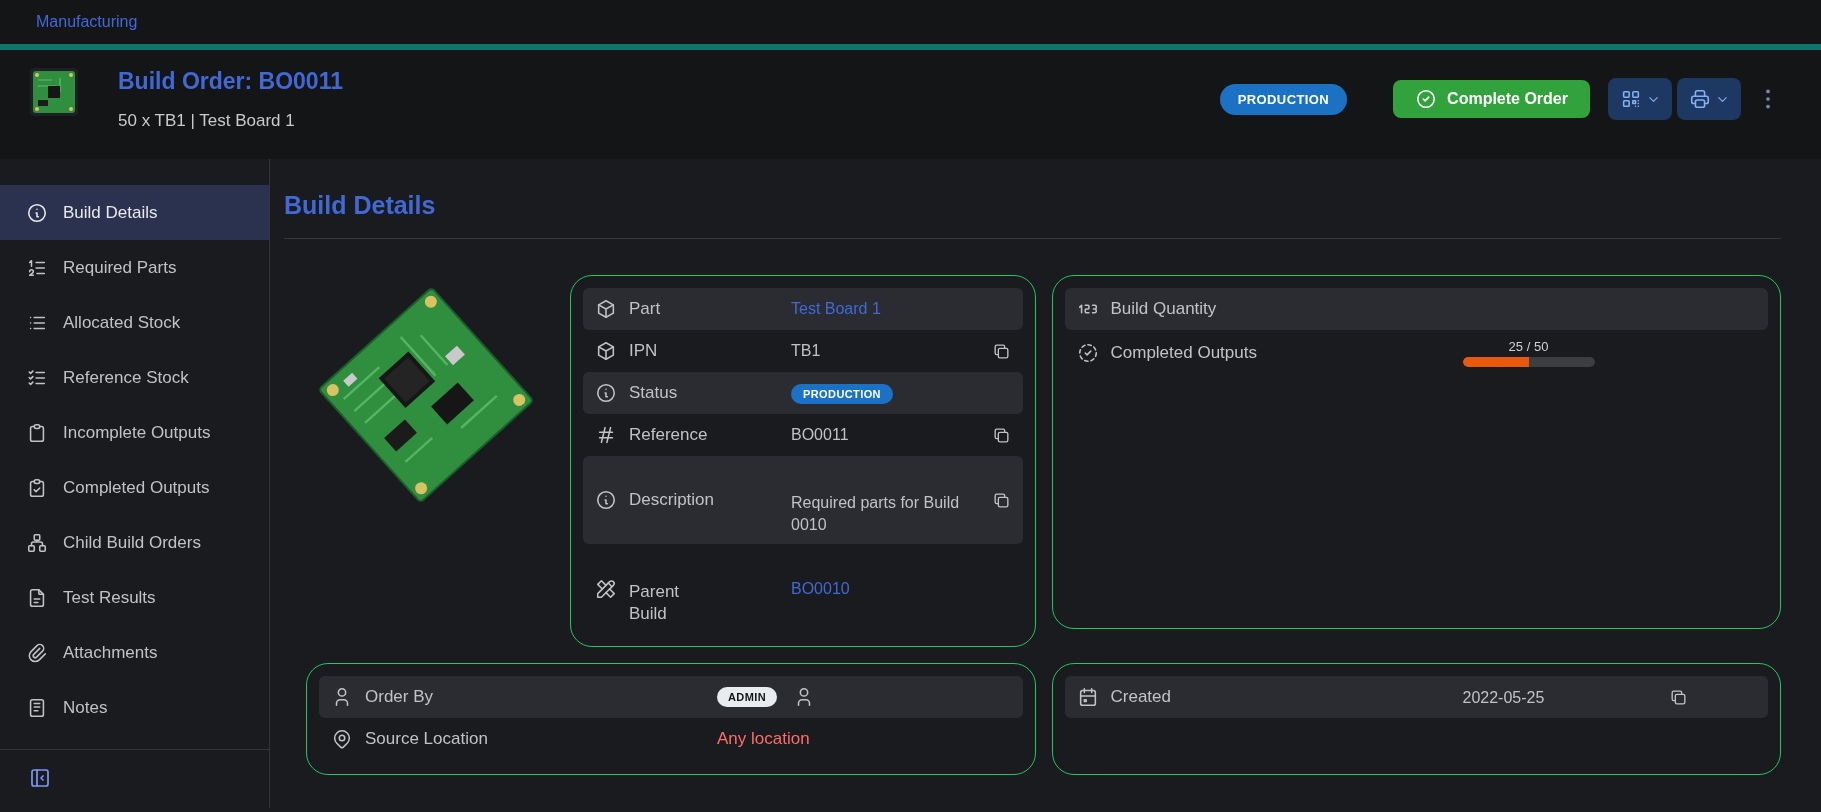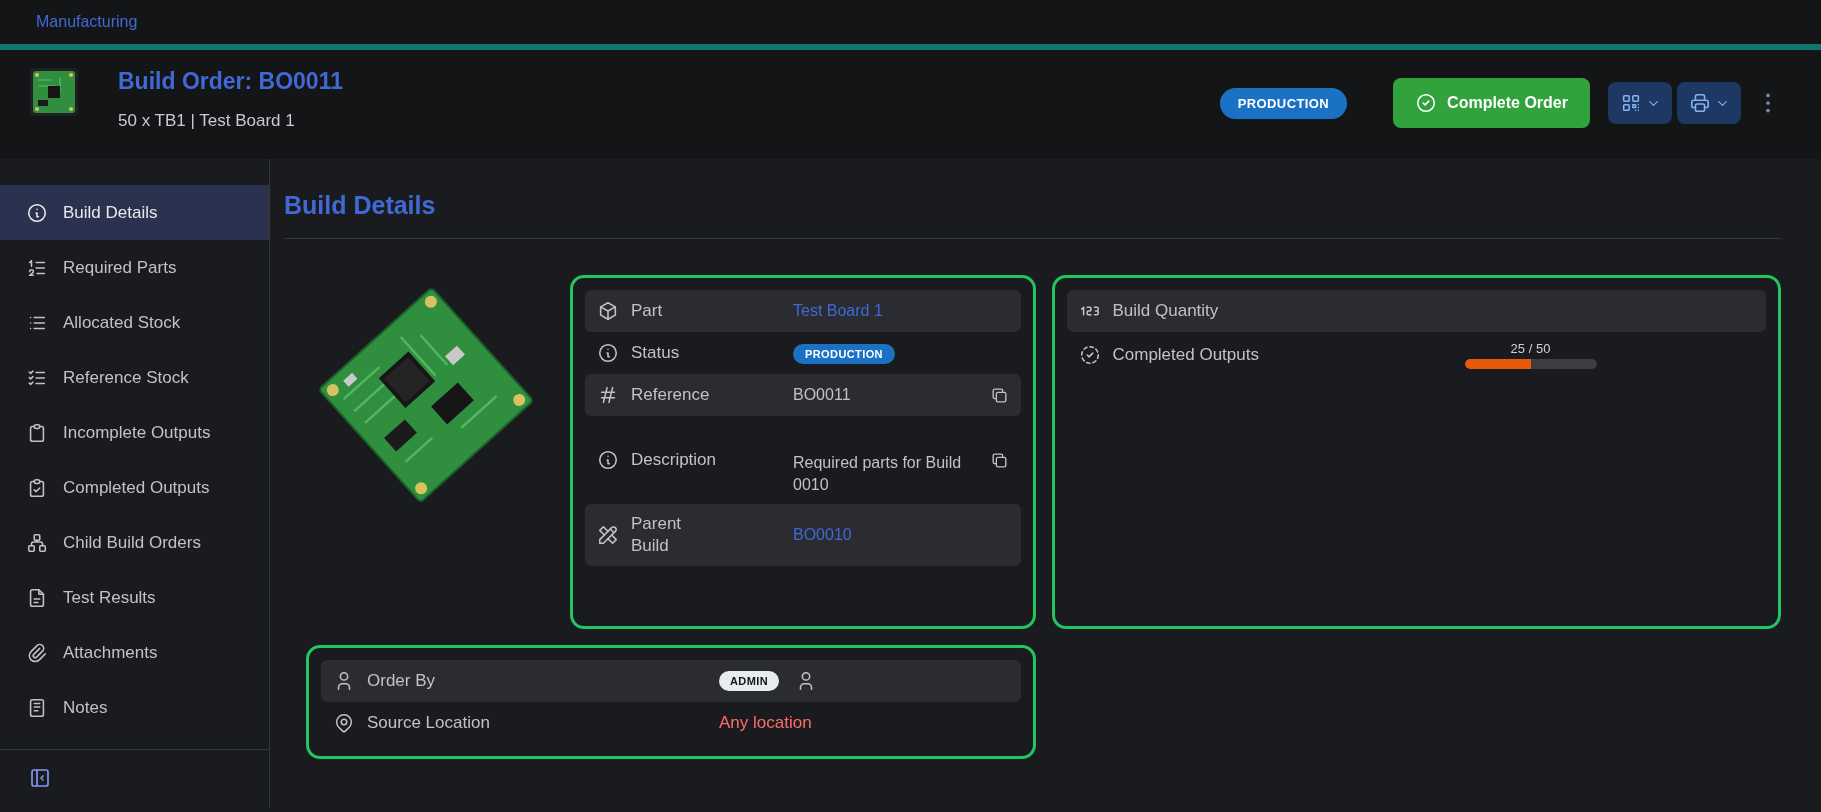--- a/index.html
+++ b/index.html
@@ -39,21 +39,21 @@
   .header-right { display:flex; align-items:center; margin-top:10px; }
   .status-badge-lg {
     background:#1b72c4; color:#fff; font-size:13px; font-weight:bold;
     letter-spacing:.4px; padding:8px 18px; border-radius:18px; text-transform:uppercase;
     margin-right:46px;
   }
   .complete-btn {
     display:flex; align-items:center; gap:10px;
     background:#32a33c; color:#fff; border:none; cursor:pointer;
     font-family:inherit; font-size:16px; font-weight:bold;
-    padding:0 22px; height:50px; border-radius:8px;
+    padding:0 22px; height:38px; border-radius:8px;
   }
   .icon-btn-group { display:flex; gap:5px; margin-left:18px; }
   .icon-dd-btn {
     display:flex; align-items:center; justify-content:center; gap:4px;
     background:#1d3863; color:#85b2f0; border:none; cursor:pointer;
     width:64px; height:42px; border-radius:8px;
   }
   .dots-btn {
     background:transparent; border:none; color:#7d8aa3; cursor:pointer;
     margin-left:14px; height:42px; display:flex; align-items:center;
@@ -83,35 +83,35 @@
   .content-heading { color:#4169d6; font-size:25px; font-weight:bold; }
   .heading-divider { border-bottom:1px solid #33363b; margin-top:18px; }
   .grid {
     margin:36px 0 0 22px;
     display:grid; grid-template-columns:1fr 1fr; gap:16px;
     align-items:start;
   }
   .cell-top-left { display:flex; gap:24px; align-items:flex-start; }
   .pcb-image { width:240px; height:240px; flex:none; cursor:pointer; }
   .panel {
-    border:3px solid #22c55e; border-radius:14px; padding:12px;
+    border:1px solid #22c55e; border-radius:22px; padding:12px;
   }
   .details-panel { flex:1; min-height:354px; }
   .quantity-panel { min-height:354px; }
   .small-panel { min-height:112px; }
 
   .drow {
     display:flex; align-items:flex-start; gap:12px;
     padding:9px 12px; border-radius:6px; font-size:17px; min-height:42px;
     align-items:center;
   }
   .drow:nth-child(odd) { background:#2b2c31; }
   .row-icon { width:22px; height:22px; }
   .dlabel { width:150px; flex:none; line-height:1.3; }
-  .dlabel-inner-narrow { display:inline-block; max-width:62px; }
+  .dlabel-inner-narrow { display:inline-block; max-width:62px;margin-top:28px; }
   .dvalue { flex:1; font-size:16px; line-height:1.35; }
   .dvalue.desc { max-width:200px;margin-top:27px; }
   .link { color:#4169d6; cursor:pointer; text-decoration:none; }
   .copy-btn {
     background:transparent; border:none; color:#c1c2c5; cursor:pointer;
     margin-left:auto; display:flex; align-items:center;
   }
   .copy-icon { width:19px; height:19px; }
   .status-badge-sm {
     background:#1b72c4; color:#fff; font-size:11px; font-weight:bold;
@@ -414,20 +414,32 @@
         <section class="panel details-panel">
           <div class="drow">
             <svg class="icon row-icon">
                 <use href="#i-package"></use>
               </svg>
             <div class="dlabel">Part</div>
             <a class="dvalue link">Test Board 1</a>
           </div>
           <div class="drow">
             <svg class="icon row-icon">
+                <use href="#i-package"></use>
+              </svg>
+            <div class="dlabel">IPN</div>
+            <div class="dvalue">TB1</div>
+            <button class="copy-btn">
+              <svg class="icon copy-icon">
+                  <use href="#i-copy"></use>
+                </svg>
+            </button>
+          </div>
+          <div class="drow">
+            <svg class="icon row-icon">
                 <use href="#i-info"></use>
               </svg>
             <div class="dlabel">Status</div>
             <div class="dvalue">
               <span class="status-badge-sm">PRODUCTION</span>
             </div>
           </div>
           <div class="drow">
             <svg class="icon row-icon">
                 <use href="#i-hash"></use>
@@ -500,16 +512,30 @@
         </div>
         <div class="drow">
           <svg class="icon row-icon">
               <use href="#i-pin"></use>
             </svg>
           <div class="qlabel">Source Location</div>
           <div class="dvalue danger-text">Any location</div>
         </div>
       </section>
 
+      <section class="panel small-panel">
+        <div class="drow">
+          <svg class="icon row-icon">
+              <use href="#i-calendar"></use>
+            </svg>
+          <div class="qlabel">Created</div>
+          <div class="dvalue">2022-05-25</div>
+          <button class="copy-btn created-copy">
+            <svg class="icon copy-icon">
+                <use href="#i-copy"></use>
+              </svg>
+          </button>
+        </div>
+      </section>
 
     </div>
   </main>
 </div>
 
 </body></html>

